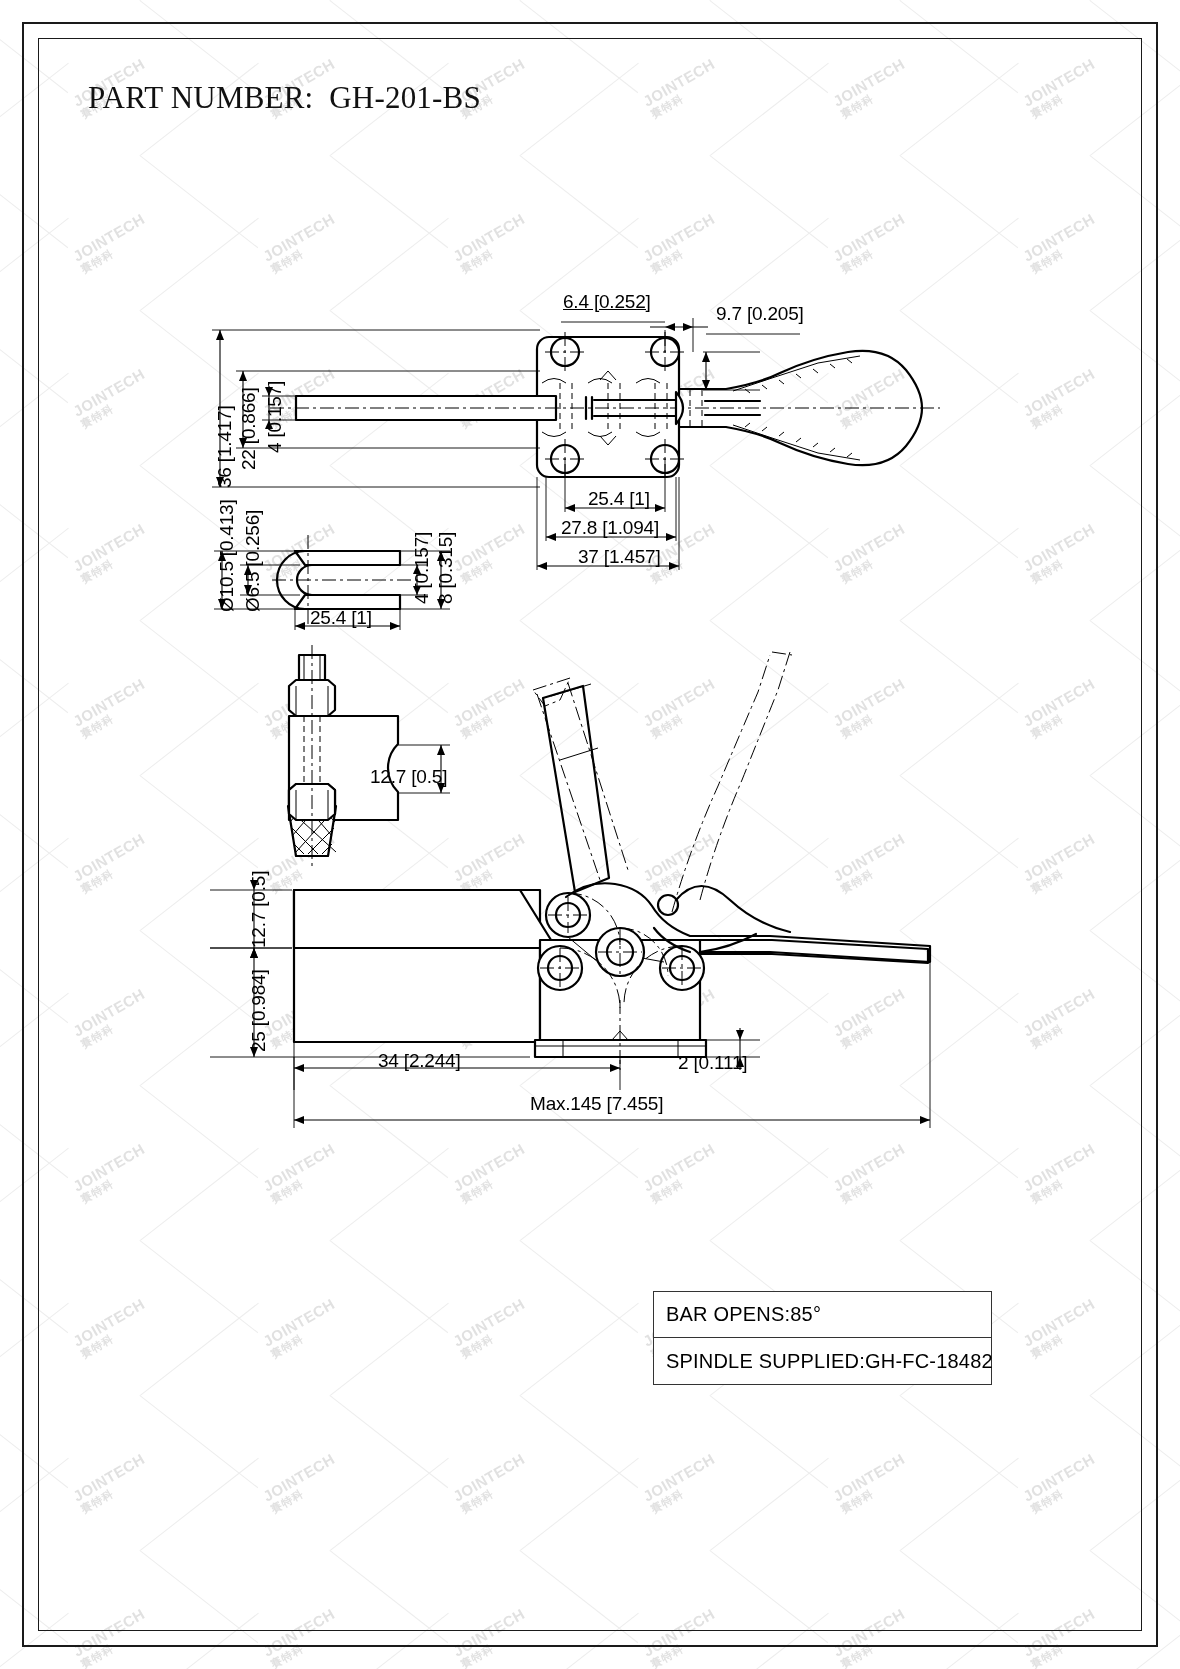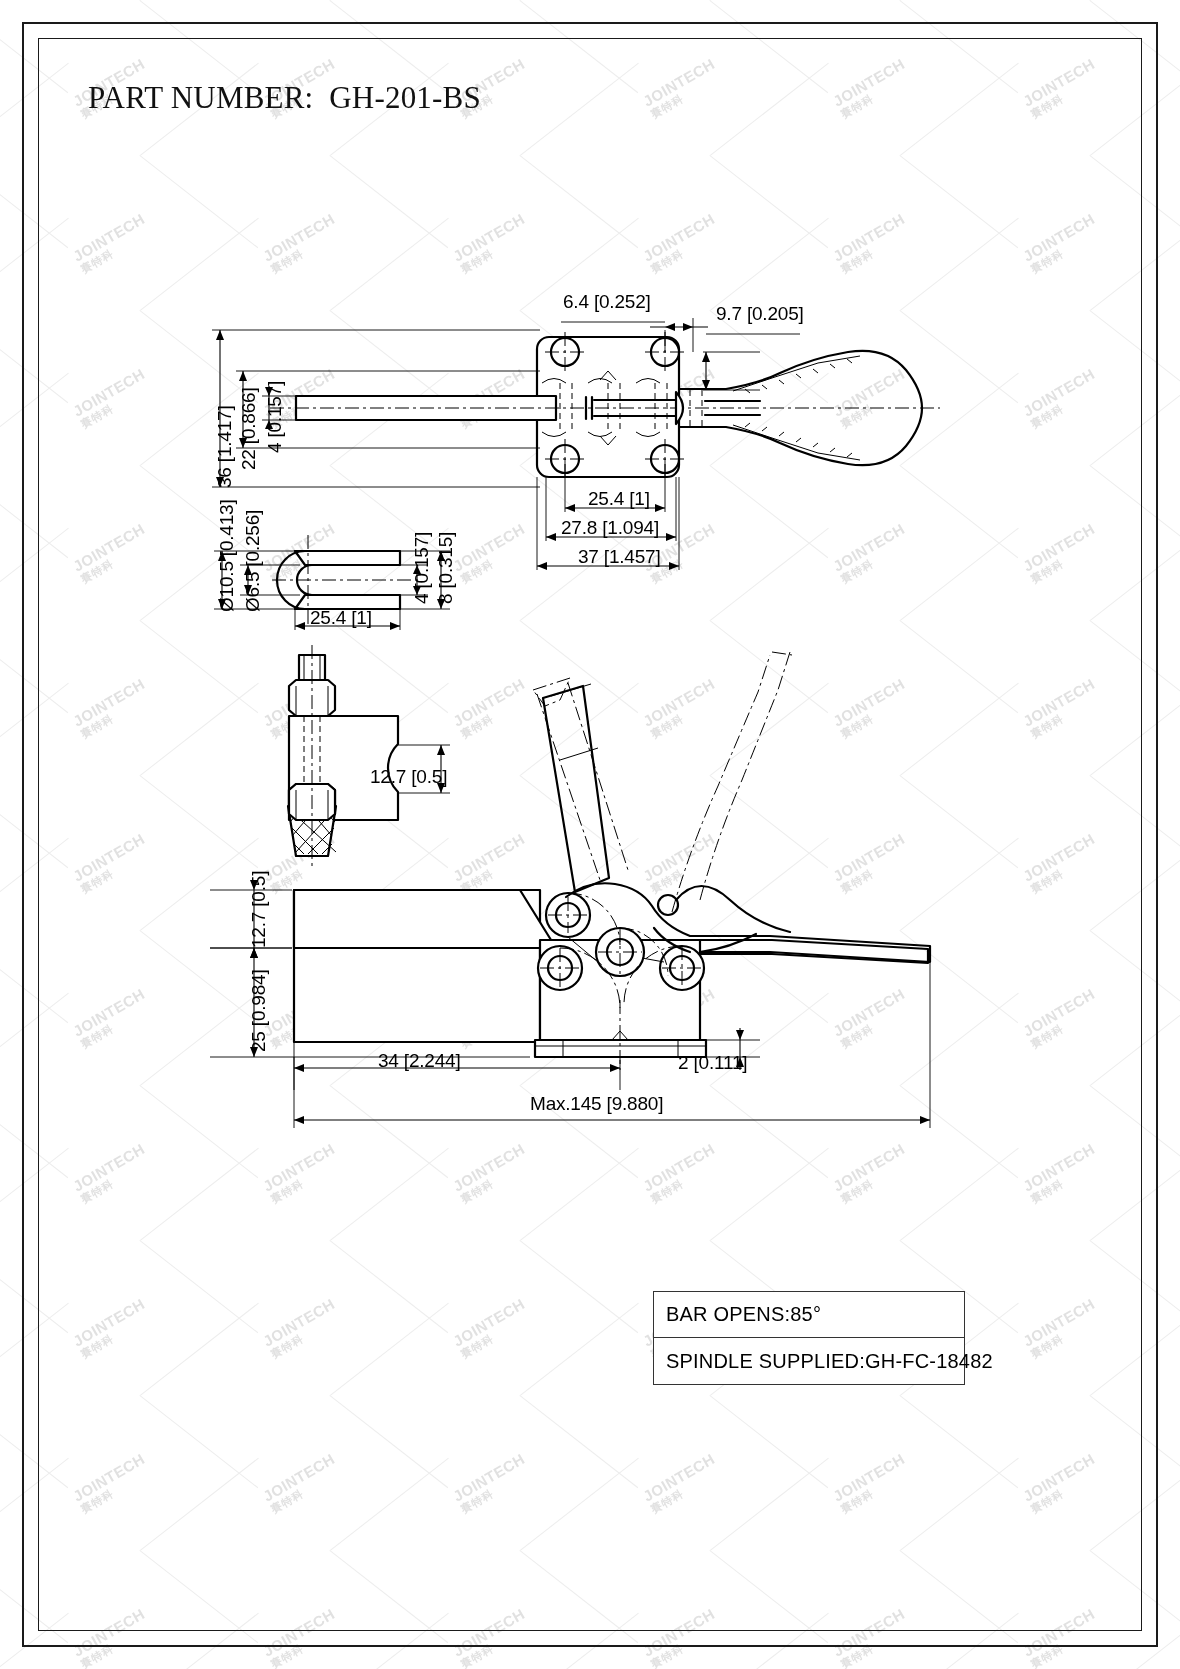--- a/index.html
+++ b/index.html
@@ -88,21 +88,21 @@
     letter-spacing: -0.2px;
   }
   .dtxt.rot {
     transform: rotate(-90deg);
     transform-origin: left top;
   }
   
   .notes {
     position: absolute;
     left: 653px; top: 1291px;
-    width: 312px;
+    width: 339px;
     border: 1.5px solid #333;
     background: #fff;
   }
   .note-row {
     height: 46px;
     display: flex;
     align-items: center;
     padding-left: 12px;
     border-bottom: 1.5px solid #333;
     font-size: 20px;
@@ -843,38 +843,38 @@
       <line class="ext" x1="930" y1="963" x2="930" y2="1128"></line>
       <line class="dim" x1="294" y1="1120" x2="930" y2="1120"></line>
       <path d="M294 1120 l10 -4 l0 8 Z" fill="#000"></path>
       <path d="M930 1120 l-10 -4 l0 8 Z" fill="#000"></path>
     </g>
   </svg>
 
   <div class="dtxt rot" style="left:214px; top:488px;">36 [1.417]</div>
   <div class="dtxt rot" style="left:238px; top:470px;">22 [0.866]</div>
   <div class="dtxt rot" style="left:264px; top:453px;">4 [0.157]</div>
-  <div class="dtxt" style="left:563px; top:291px;">6.4 [0.252]</div>
+  <div class="dtxt" style="left:563px; top:291px;text-decoration:underline;">6.4 [0.252]</div>
   <div class="dtxt" style="left:716px; top:303px;">9.7 [0.205]</div>
   <div class="dtxt" style="left:588px; top:488px;">25.4 [1]</div>
   <div class="dtxt" style="left:561px; top:517px;">27.8 [1.094]</div>
   <div class="dtxt" style="left:578px; top:546px;">37 [1.457]</div>
 
   <div class="dtxt rot" style="left:216px; top:612px;">Ø10.5 [0.413]</div>
   <div class="dtxt rot" style="left:242px; top:612px;">Ø6.5 [0.256]</div>
   <div class="dtxt" style="left:310px; top:607px;">25.4 [1]</div>
   <div class="dtxt rot" style="left:411px; top:604px;">4 [0.157]</div>
   <div class="dtxt rot" style="left:435px; top:604px;">8 [0.315]</div>
 
   <div class="dtxt" style="left:370px; top:766px;">12.7 [0.5]</div>
 
   <div class="dtxt rot" style="left:248px; top:948px;">12.7 [0.5]</div>
   <div class="dtxt rot" style="left:248px; top:1052px;">25 [0.984]</div>
   <div class="dtxt" style="left:378px; top:1050px;">34 [2.244]</div>
   <div class="dtxt" style="left:678px; top:1052px;">2 [0.111]</div>
-  <div class="dtxt" style="left:530px; top:1093px;">Max.145 [9.880]</div>
+  <div class="dtxt" style="left:530px; top:1093px;">Max.145 [7.455]</div>
 
   <div class="notes">
     <div class="note-row">BAR OPENS:85°</div>
     <div class="note-row">SPINDLE SUPPLIED:GH-FC-18482</div>
   </div>
 
 </div>
 
 </body></html>

